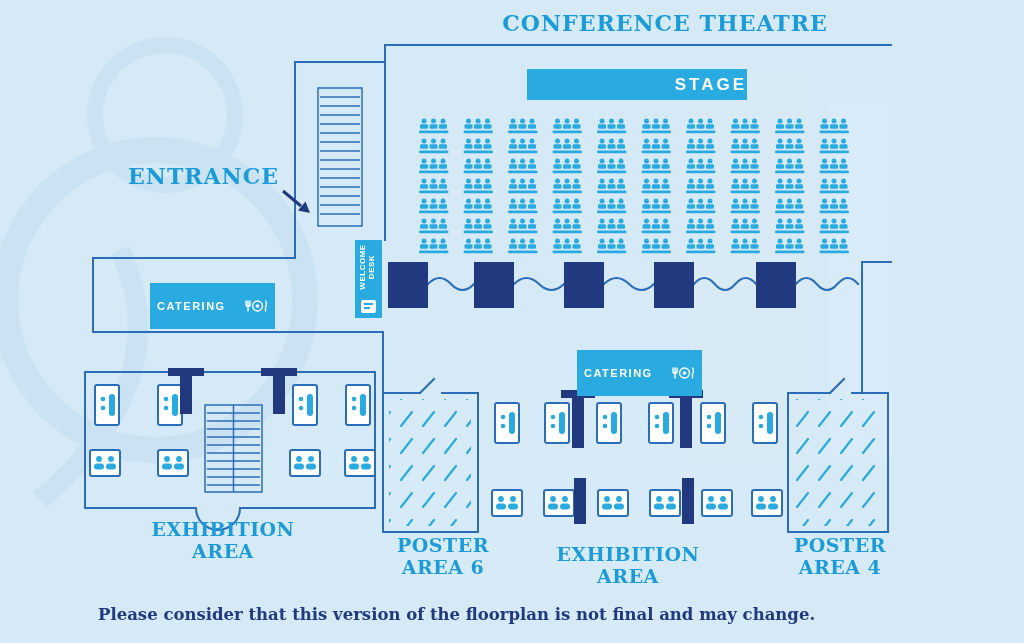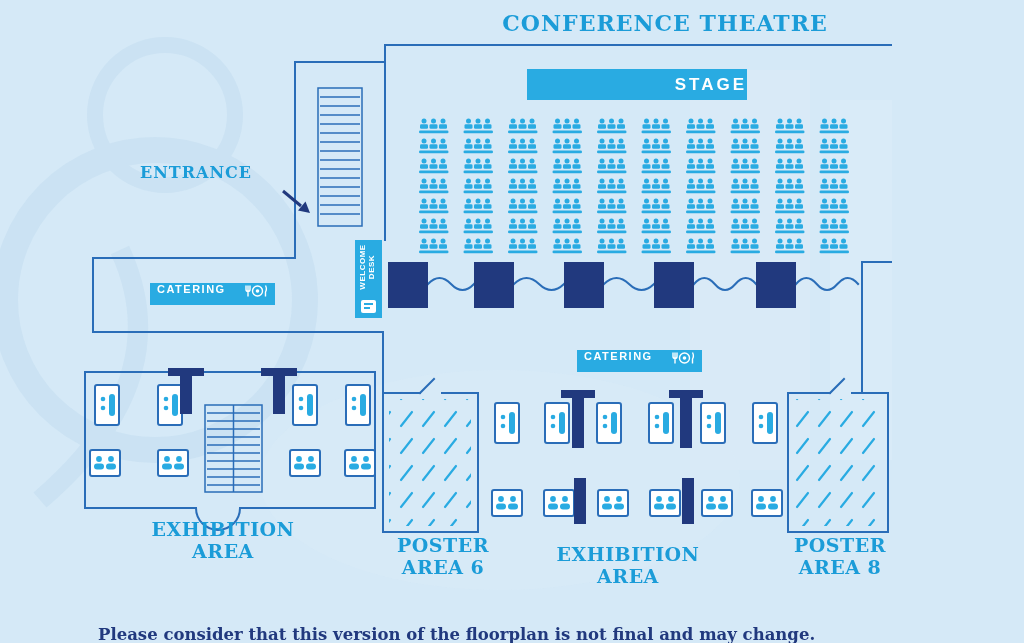--- a/index.html
+++ b/index.html
@@ -12,34 +12,34 @@
   .wall{stroke:var(--wall);stroke-width:2;fill:none;stroke-linecap:square;}
   .wallthin{stroke:var(--wall);stroke-width:1.5;fill:none;}
   .darkfill{fill:var(--dark);}
   .darkstroke{stroke:var(--dark);stroke-width:3;fill:none;}
   .accentfill{fill:var(--accent);}
   .boothrect{fill:#ffffff;stroke:var(--wall);stroke-width:2;}
 
   .overlay{position:absolute;}
   .heading{font-family:"DejaVu Serif","Liberation Serif",serif;font-weight:bold;color:var(--heading);}
   .title{left:500px;top:10px;width:330px;text-align:center;font-size:22px;letter-spacing:1px;}
-  .entrance{left:140px;top:163px;font-size:16px;letter-spacing:1px;}
+  .entrance{left:128px;top:163px;font-size:22px;letter-spacing:1px;}
   .arealabel{font-size:19px;letter-spacing:.5px;text-align:center;line-height:1.18;}
   .exh-left{left:118px;top:518px;width:210px;}
   .poster1{left:388px;top:534px;width:110px;}
   .exh-center{left:523px;top:543px;width:210px;}
   .poster2{left:785px;top:534px;width:110px;}
-  .disclaimer{left:98px;top:625px;font-family:"DejaVu Serif","Liberation Serif",serif;
+  .disclaimer{left:98px;top:605px;font-family:"DejaVu Serif","Liberation Serif",serif;
     font-weight:bold;font-size:16.5px;color:var(--dark);}
 
   .stagebar{left:527px;top:69px;width:220px;height:31px;background:var(--accent);
     color:#fff;font-weight:bold;font-size:17px;letter-spacing:3px;text-align:right;line-height:31px;}
 
-  .catering{height:22px;background:var(--accent);color:#fff;display:flex;
-    padding:0 7px;gap:18px;font-weight:bold;font-size:11px;letter-spacing:1.5px;}
+  .catering{height:22px;background:var(--accent);color:#fff;display:flex;align-items:center;
+    padding:12px 7px;gap:18px;font-weight:bold;font-size:11px;letter-spacing:1.5px;}
   .cat1{left:150px;top:283px;}
   .cat2{left:577px;top:350px;}
 
   .wdesk{left:355px;top:240px;width:27px;height:78px;background:var(--accent);}
   .wdesk-text{position:absolute;left:-10px;top:16px;width:47px;height:22px;transform:rotate(-90deg);
     transform-origin:center;color:#fff;font-weight:bold;font-size:8px;line-height:1.15;
     letter-spacing:.5px;text-align:center;}
   .wdesk-icon{position:absolute;left:6px;top:60px;width:15px;height:13px;background:#fff;border-radius:2px;}
   .wdesk-icon span{position:absolute;left:3px;top:3px;width:9px;height:2px;background:var(--accent);}
   .wdesk-icon span + span{top:7px;width:6px;}
@@ -962,17 +962,17 @@
 
   <div class="overlay heading arealabel poster1">
     <div>POSTER</div>
     <div>AREA 6</div>
   </div>
 
   <div class="overlay heading arealabel exh-center">EXHIBITION AREA</div>
 
   <div class="overlay heading arealabel poster2">
     <div>POSTER</div>
-    <div>AREA 8</div>
+    <div>AREA 4</div>
   </div>
 
   <div class="overlay disclaimer">Please consider that this version of the floorplan is not final and may change.</div>
 </div>
 
 </body></html>

